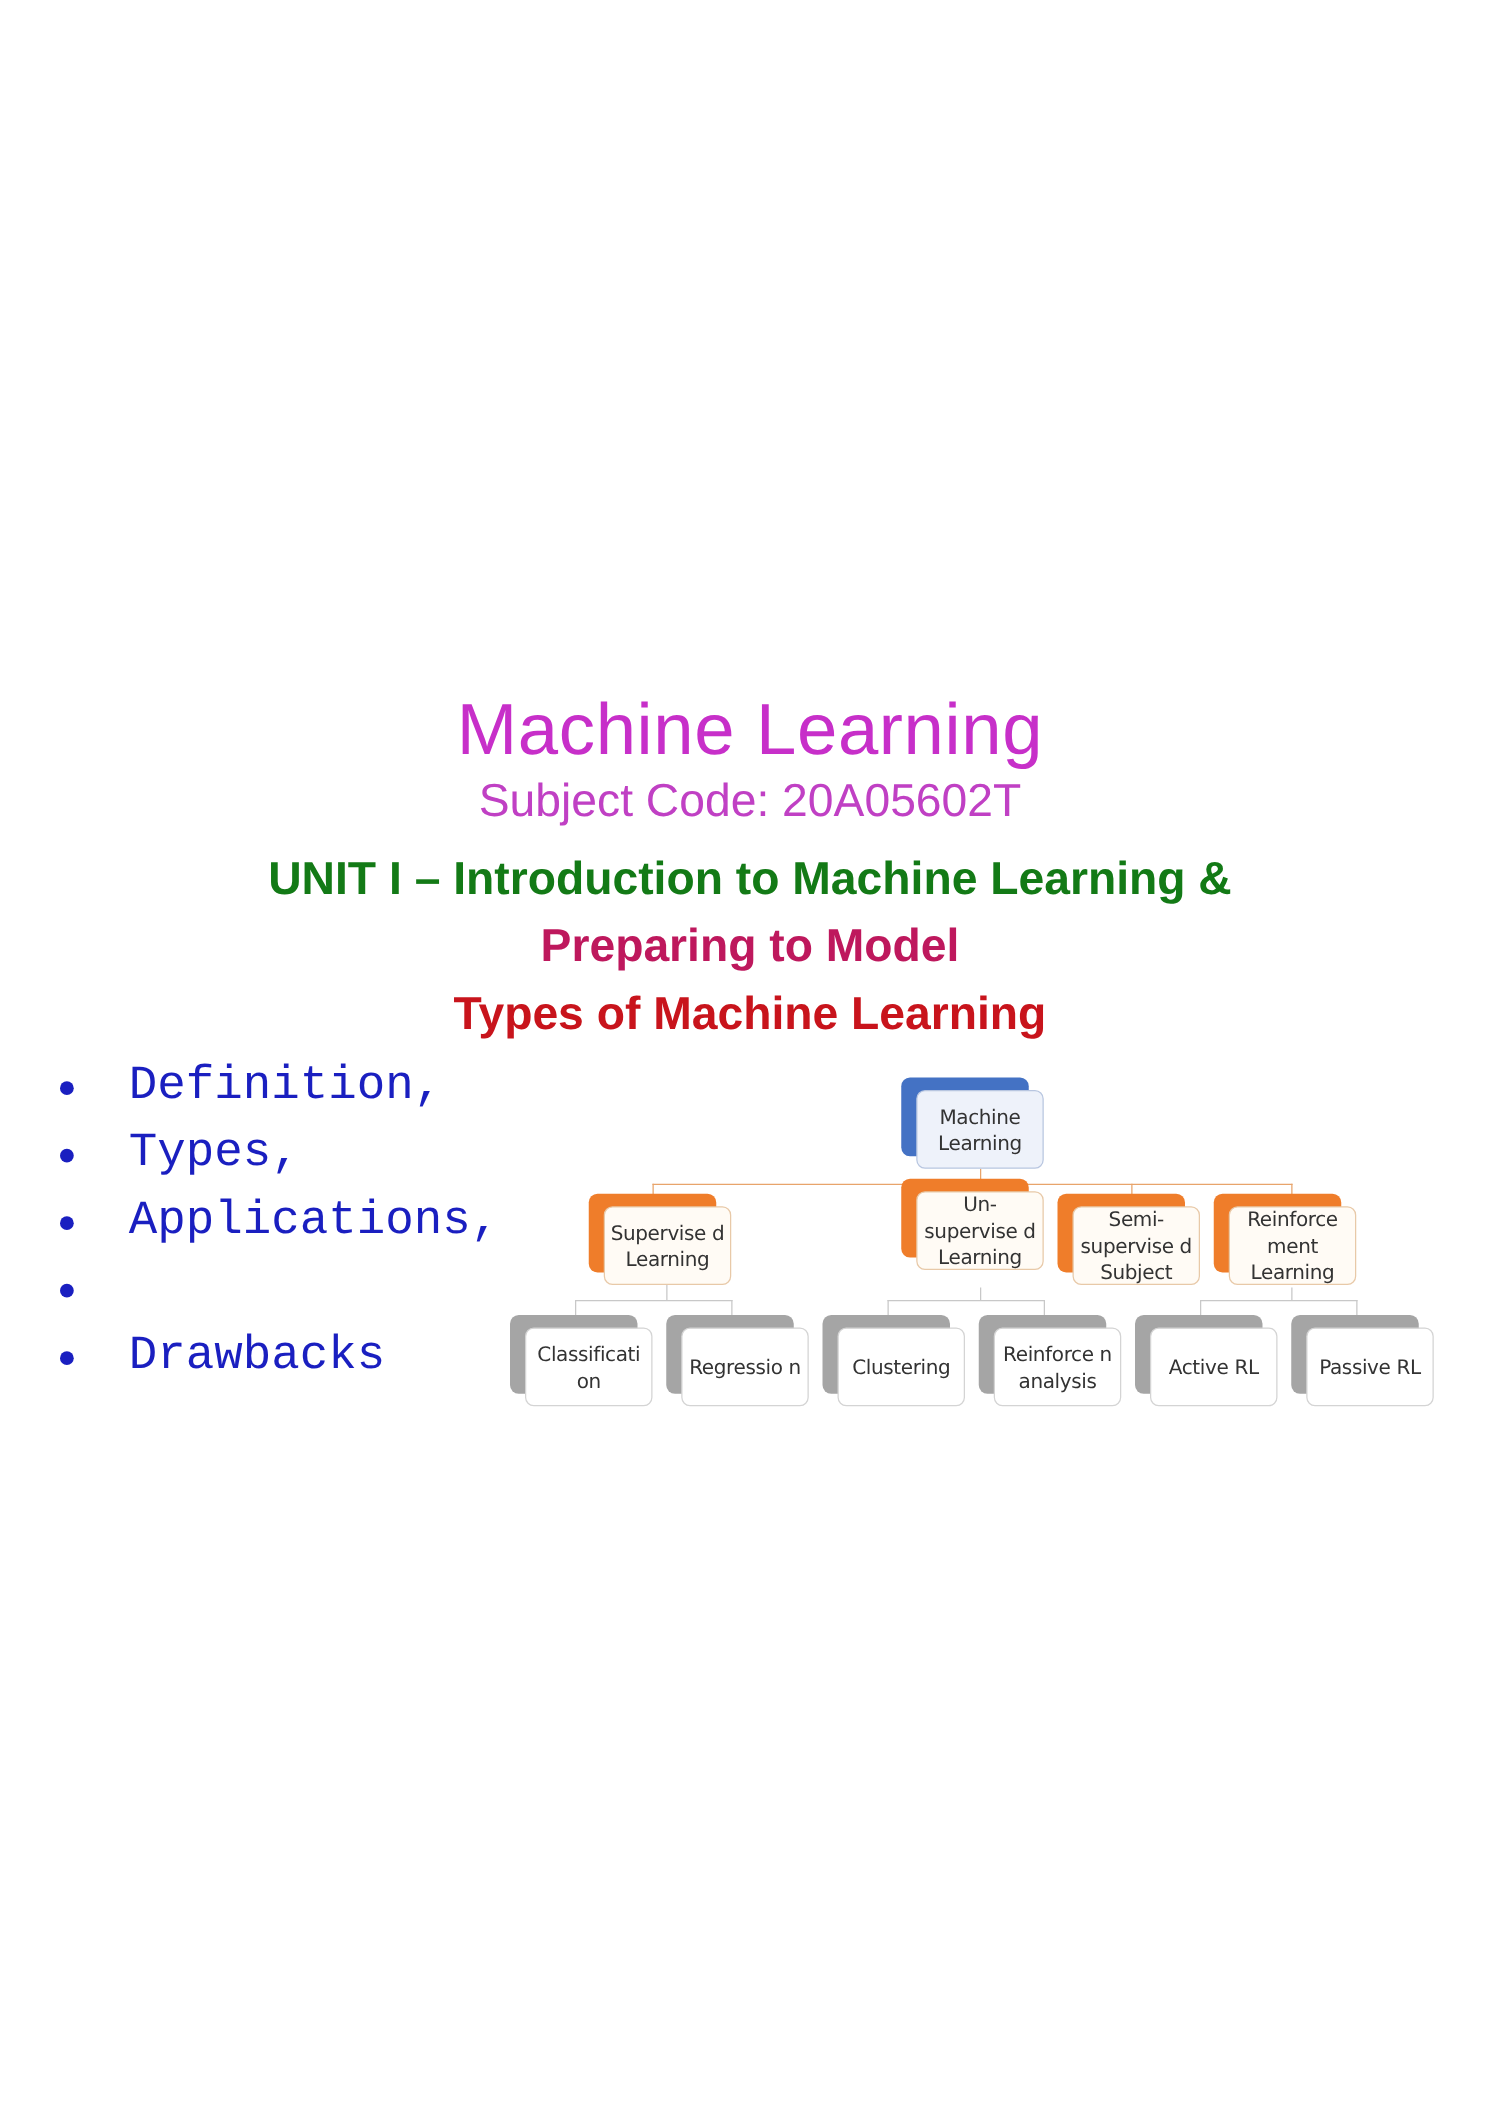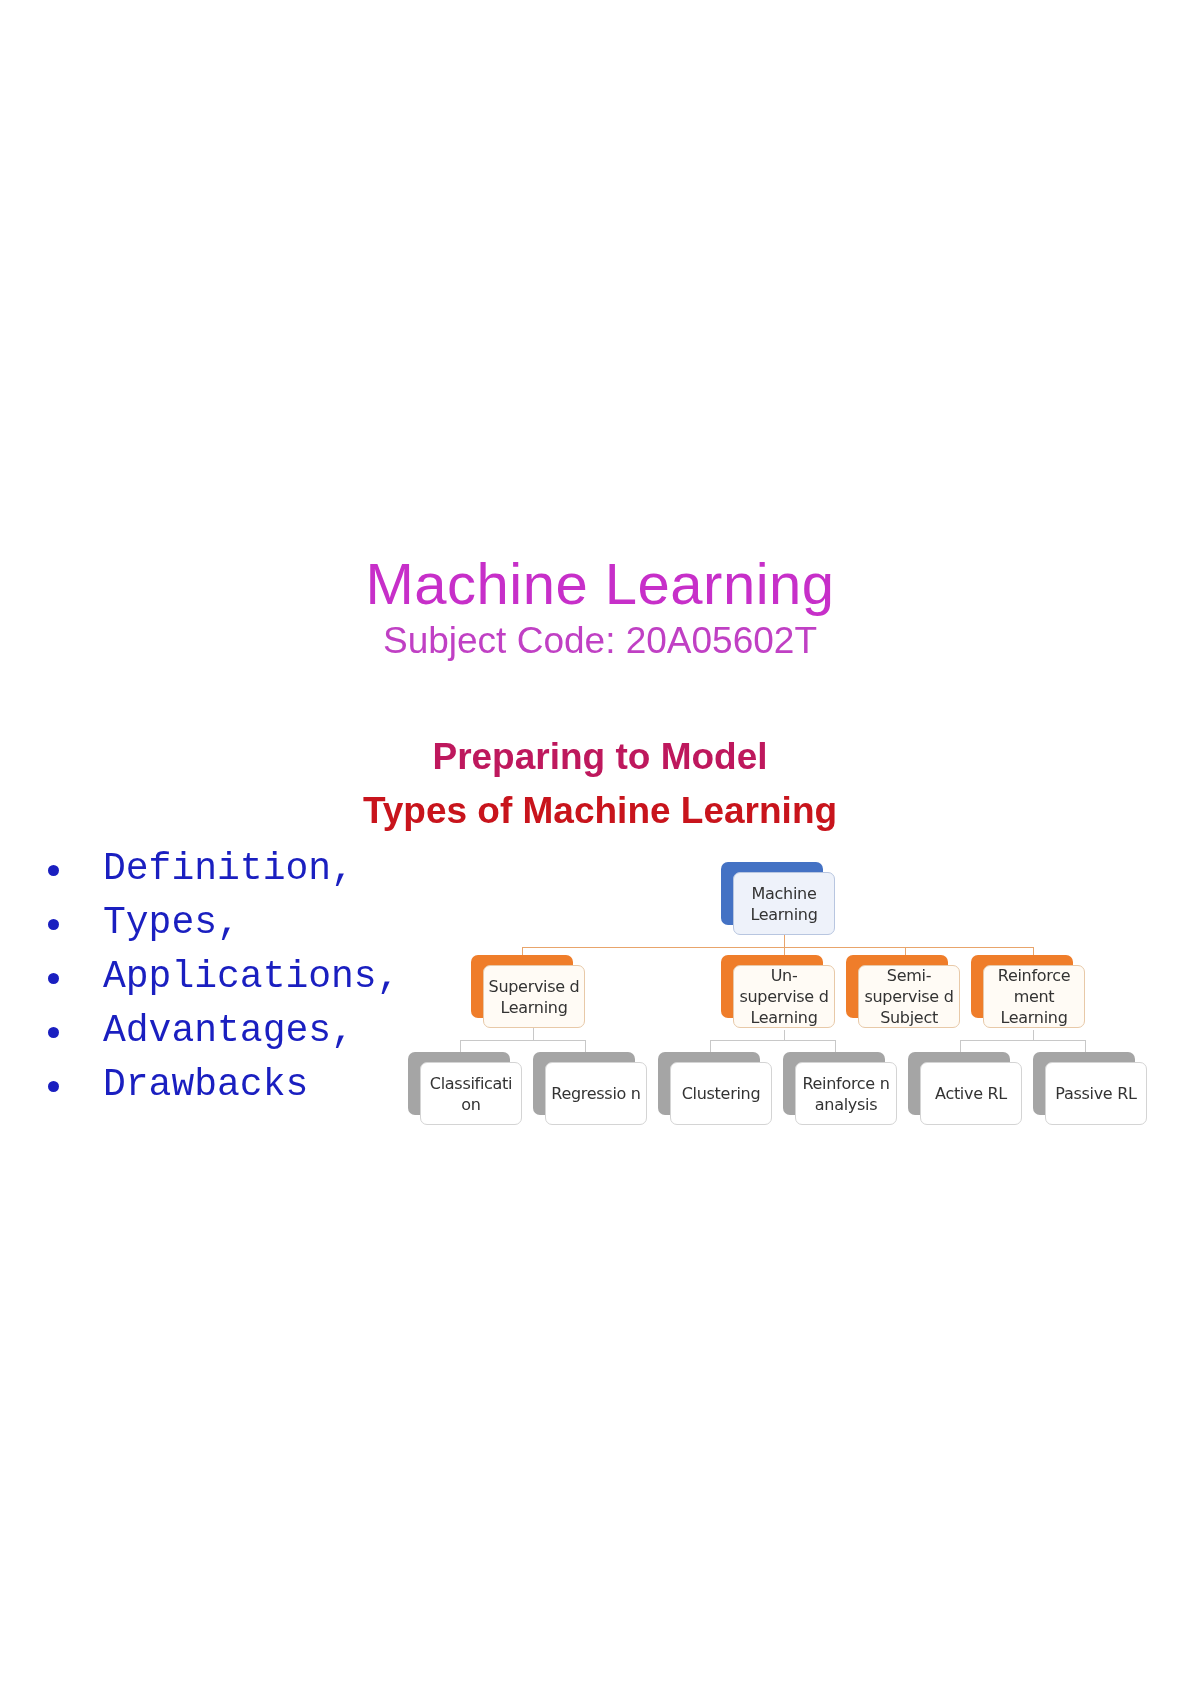--- a/index.html
+++ b/index.html
@@ -39,28 +39,29 @@
   .line { position: absolute; }
   .line.orange { background: #e8a46b; }
   .line.grey { background: #c8c8c8; }
 </style>
 </head>
 <body>
 
 <div class="slide">
   <div id="title" class="center-text">Machine Learning</div>
   <div id="subtitle" class="center-text">Subject Code: 20A05602T</div>
+  <div id="unit1" class="center-text">UNIT I – Introduction to Machine Learning &amp;</div>
   <div id="unit2" class="center-text">Preparing to Model</div>
   <div id="types" class="center-text">Types of Machine Learning</div>
 
   <ul class="bullets">
     <li><span class="dot"></span><span>Definition,</span></li>
     <li><span class="dot"></span><span>Types,</span></li>
     <li><span class="dot"></span><span>Applications,</span></li>
-    <li><span class="dot"></span><span>Advantages,</span></li>
+    <li><span class="dot"></span></li>
     <li><span class="dot"></span><span>Drawbacks</span></li>
   </ul>
 
   <div class="diagram">
 
     <div class="line orange" style="left:784px; top:415px; width:1px; height:25px;"></div>
     <div class="line orange" style="left:522px; top:427px; width:512px; height:1px;"></div>
     <div class="line orange" style="left:522px; top:427px; width:1px; height:12px;"></div>
     <div class="line orange" style="left:905px; top:427px; width:1px; height:12px;"></div>
     <div class="line orange" style="left:1033px; top:427px; width:1px; height:12px;"></div>
@@ -82,21 +83,21 @@
 
     <div class="node root" style="left:733px; top:352px;">
       <div class="back"></div>
       <div class="front">Machine Learning</div>
     </div>
 
     <div class="node lvl2" style="left:483px; top:445px;">
       <div class="back"></div>
       <div class="front">Supervise d Learning</div>
     </div>
-    <div class="node lvl2" style="left:733px; top:445px;">
+    <div class="node lvl2" style="left:733px; top:433px;">
       <div class="back"></div>
       <div class="front">Un- supervise d Learning</div>
     </div>
     <div class="node lvl2" style="left:858px; top:445px;">
       <div class="back"></div>
       <div class="front">Semi- supervise d Subject</div>
     </div>
     <div class="node lvl2" style="left:983px; top:445px;">
       <div class="back"></div>
       <div class="front">Reinforce ment Learning</div>

